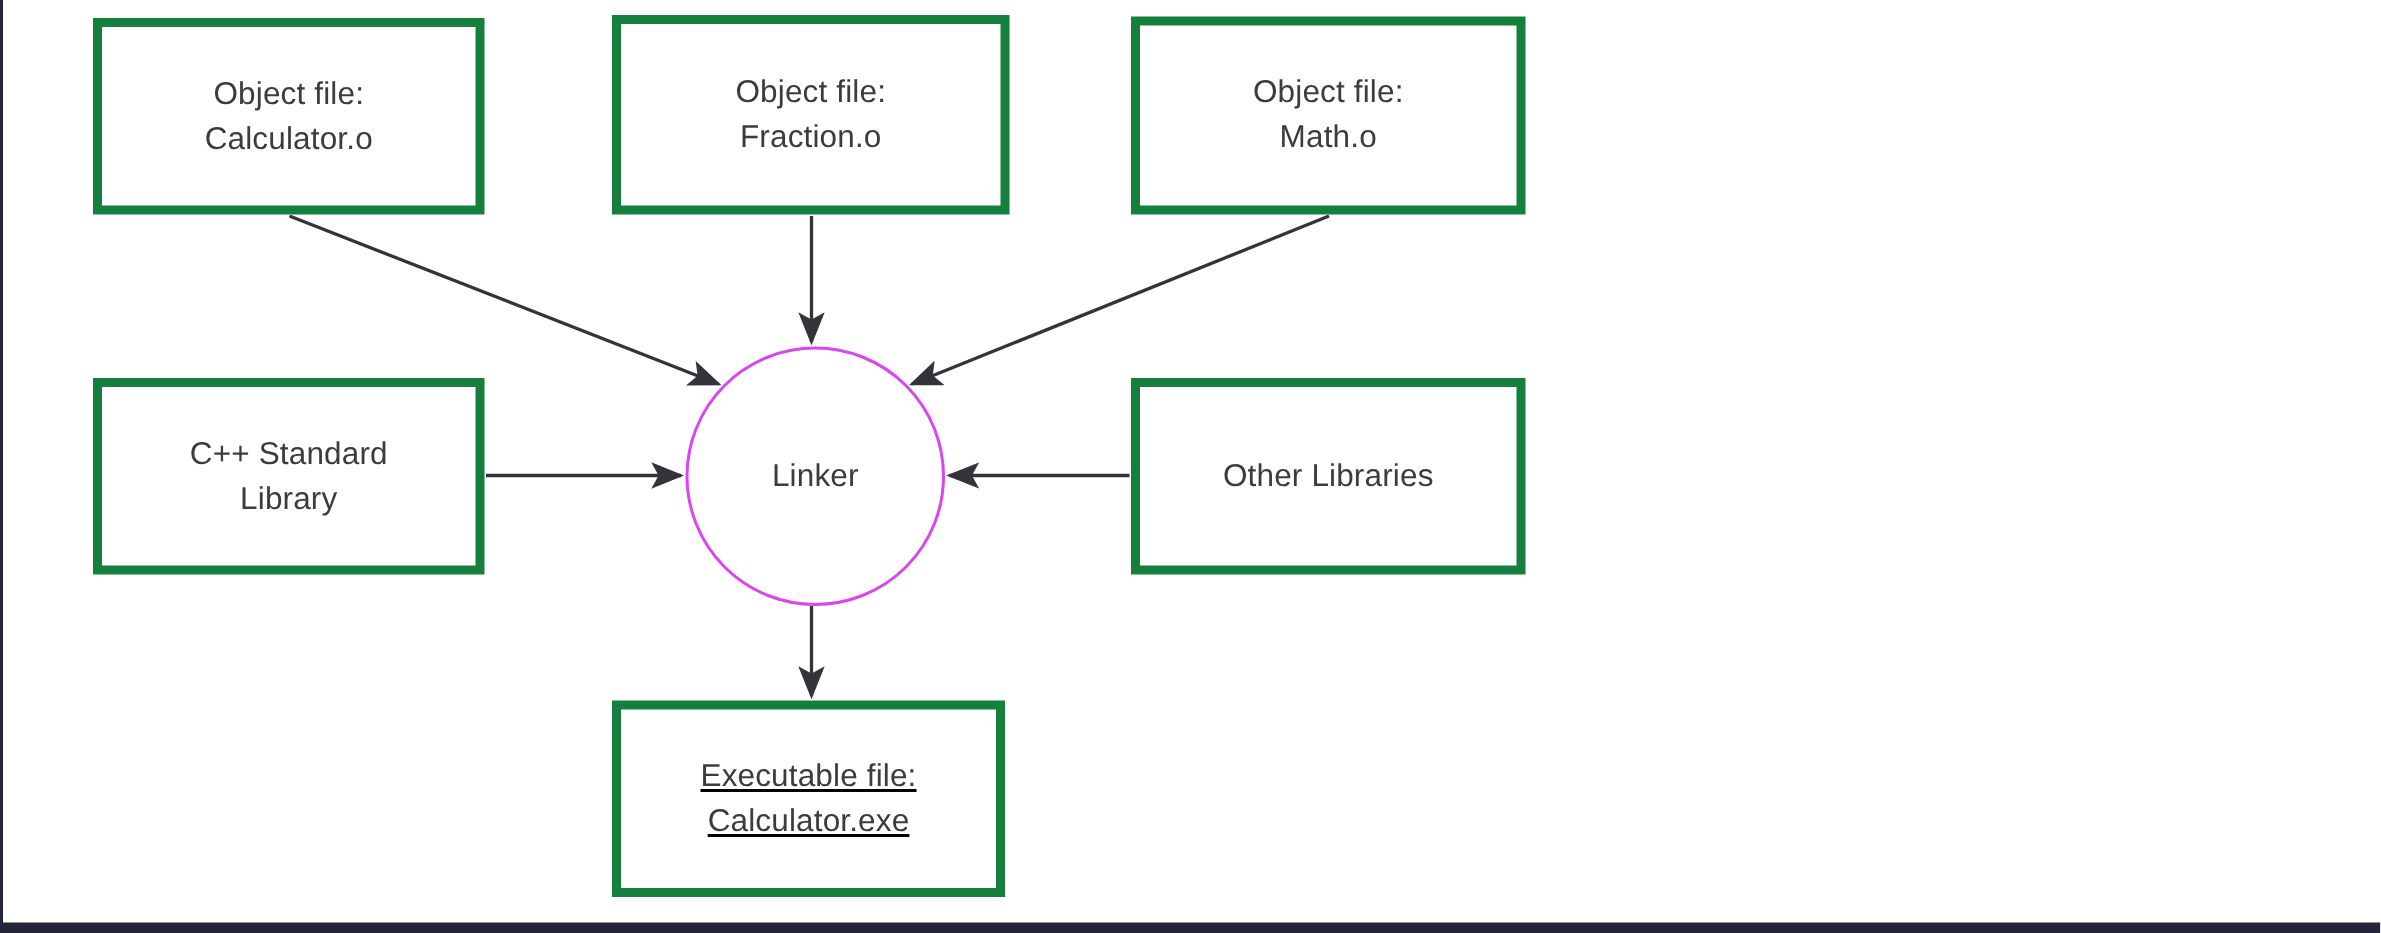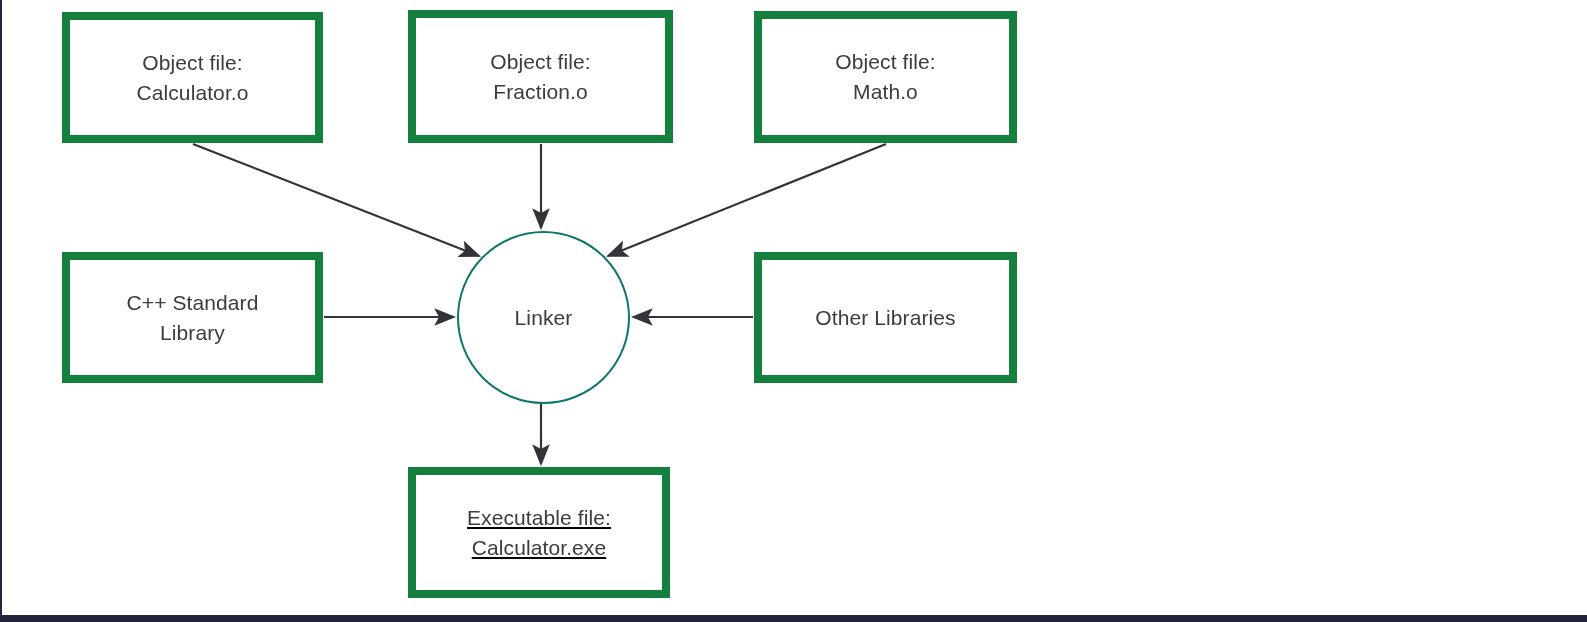--- a/index.html
+++ b/index.html
@@ -31,31 +31,31 @@
     position: absolute;
     left: 0;
     bottom: 0;
     width: 1587px;
     height: 7px;
     background: #24243a;
   }
   .node-box {
     position: absolute;
     box-sizing: border-box;
-    border: 8px solid #15803d;
+    border: 6px solid #15803d;
     background: #ffffff;
     display: flex;
     align-items: center;
     justify-content: center;
     text-align: center;
   }
   .node-circle {
     position: absolute;
     box-sizing: border-box;
-    border: 2px solid #0f766e;
+    border: 2px solid #d946ef;
     background: #ffffff;
     border-radius: 50%;
     display: flex;
     align-items: center;
     justify-content: center;
     text-align: center;
   }
   .node-label {
     font-family: "Liberation Sans", sans-serif;
     font-size: 21px;

